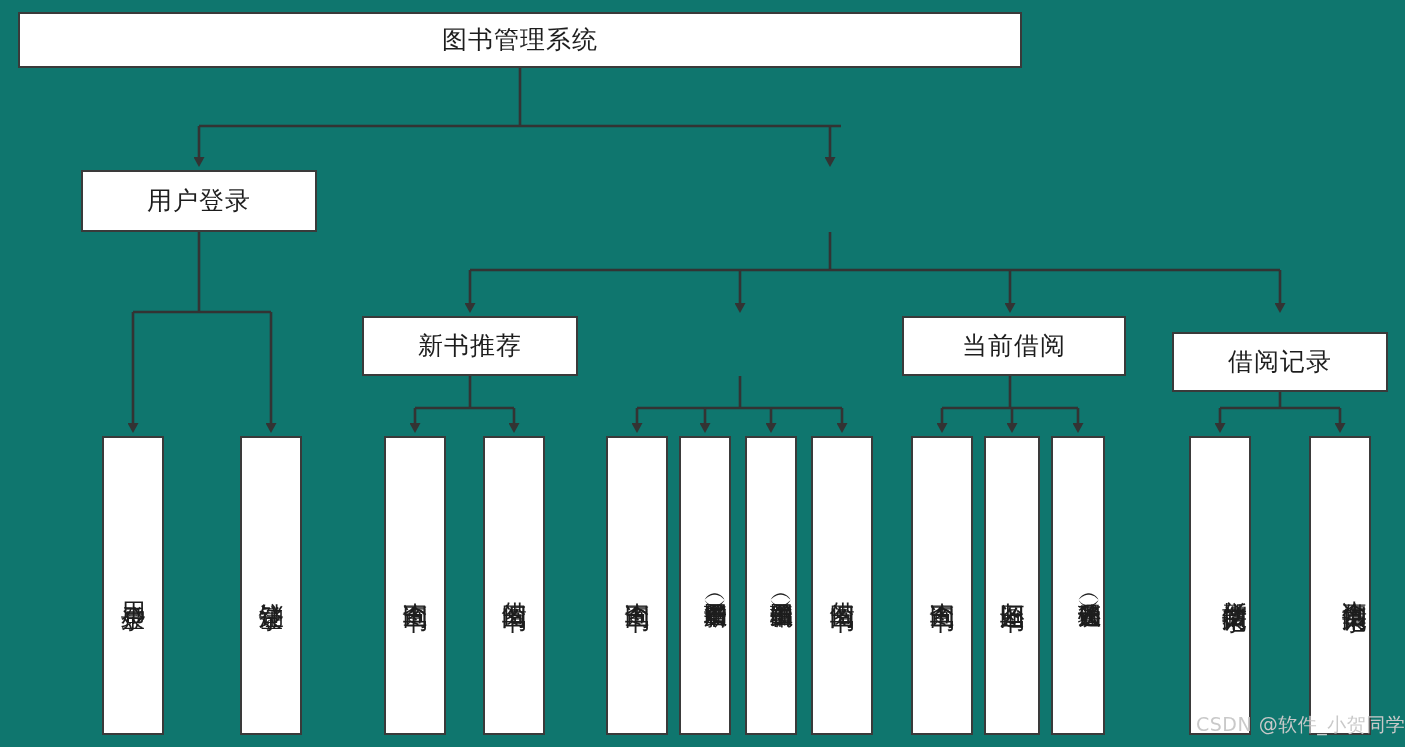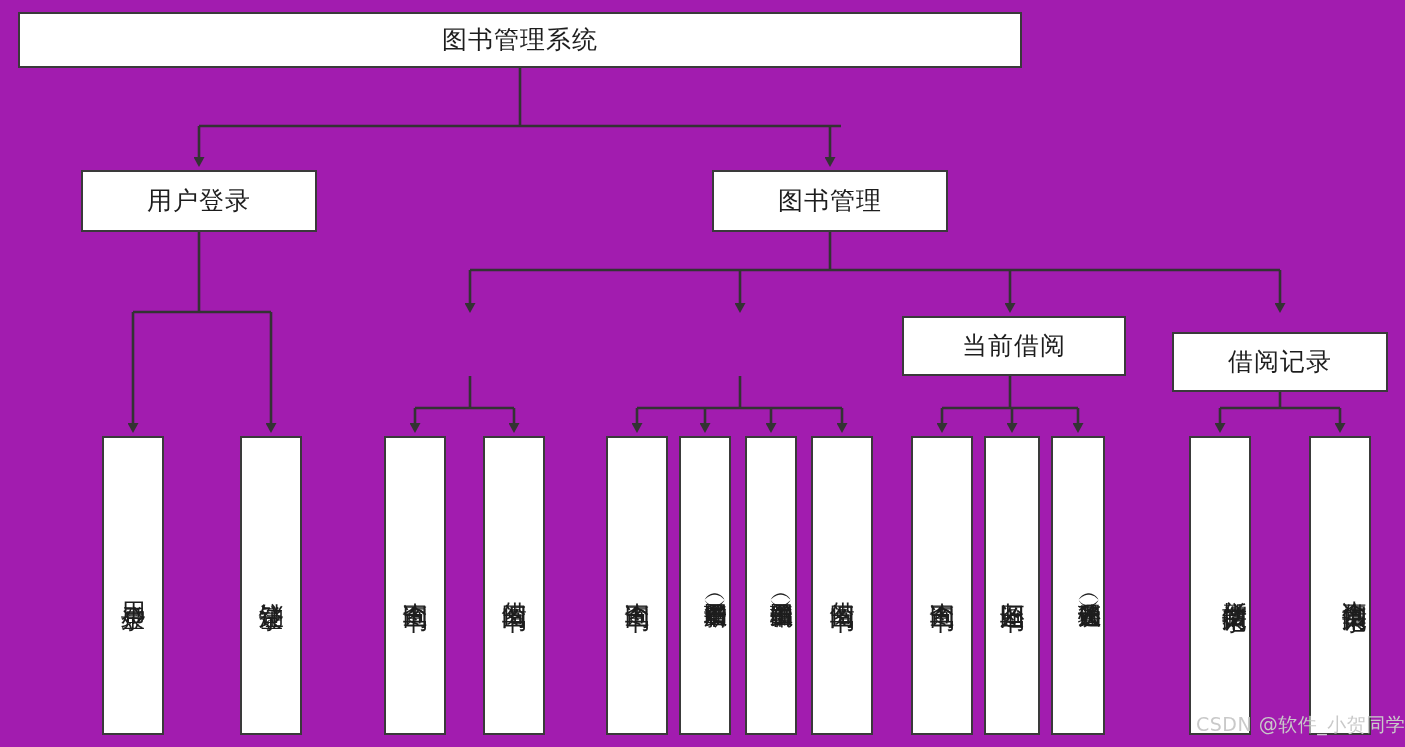--- a/index.html
+++ b/index.html
@@ -5,21 +5,21 @@
   * { box-sizing: border-box; margin: 0; padding: 0; }
   html, body {
     width: 1405px; height: 747px;
     background: #ffffff;
     font-family: "DejaVu Sans", "Liberation Sans", sans-serif;
     overflow: hidden;
   }
   #canvas {
     position: relative;
     width: 1405px; height: 747px;
-    background: #a21caf;
+    background: #0f766e;
   }
   svg.connectors {
     position: absolute; left: 0; top: 0;
     width: 1405px; height: 747px;
     pointer-events: none;
   }
   .node {
     position: absolute;
     border: 2.5px solid #3a3a3a;
     background: #ffffff;
@@ -104,22 +104,22 @@
       <path d="M1280,376 L1280,408"></path>
       <path d="M1220,408 L1340,408"></path>
       <path d="M1220,408 L1220,424" marker-end="url(#arrow)"></path>
       <path d="M1340,408 L1340,424" marker-end="url(#arrow)"></path>
     </g>
   </svg>
 
   <div class="node horiz" id="node-root" style="left: 18px; top: 12px; width: 1004px; height: 56px;">图书管理系统</div>
 
   <div class="node horiz" id="node-user-login" style="left: 81px; top: 170px; width: 236px; height: 62px;">用户登录</div>
-  <div class="node horiz" id="node-book-manage" style="left: 712px; top: 170px; width: 236px; height: 62px;">图书管理</div>
 
+  <div class="node horiz" id="node-new-book-recommend" style="left: 362px; top: 316px; width: 216px; height: 60px;">新书推荐</div>
   <div class="node horiz" id="node-current-borrow" style="left: 902px; top: 316px; width: 224px; height: 60px;">当前借阅</div>
   <div class="node horiz" id="node-borrow-record" style="left: 1172px; top: 316px; width: 216px; height: 60px; margin-top: 16px;">借阅记录</div>
 
   <div id="leaf-layer">
       <div class="node vert" style="left: 102px; top: 436px; width: 62px; height: 299px; align-items: center;">用户登录</div>
       <div class="node vert" style="left: 240px; top: 436px; width: 62px; height: 299px; align-items: center;">注销登录</div>
       <div class="node vert" style="left: 384px; top: 436px; width: 62px; height: 299px; align-items: center;">查询图书</div>
       <div class="node vert" style="left: 483px; top: 436px; width: 62px; height: 299px; align-items: center;">借阅图书</div>
       <div class="node vert" style="left: 606px; top: 436px; width: 62px; height: 299px; align-items: center;">查询图书</div>
       <div class="node vert tall" style="left: 679px; top: 436px; width: 52px; height: 299px; font-size: 23px; letter-spacing: 0px;">新增图书（管理员）</div>

